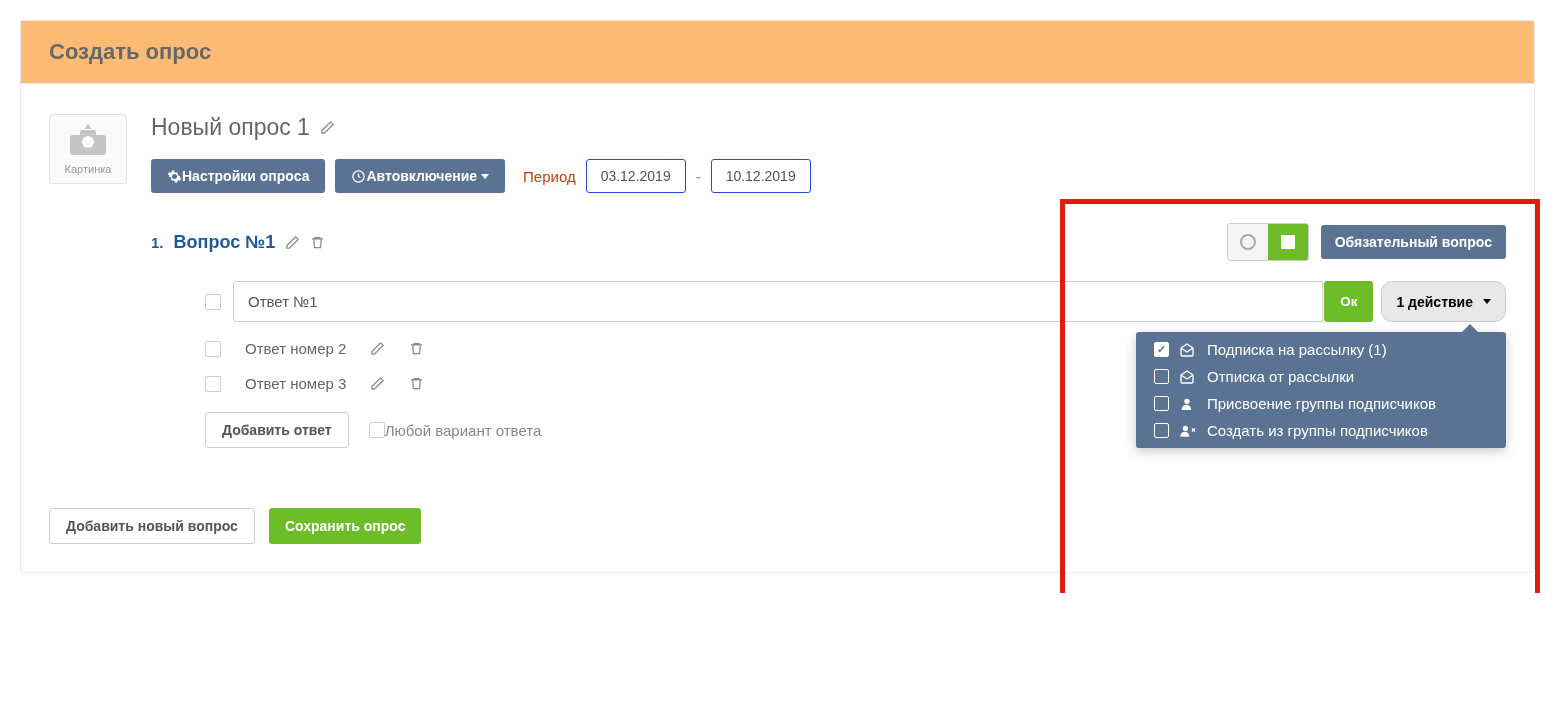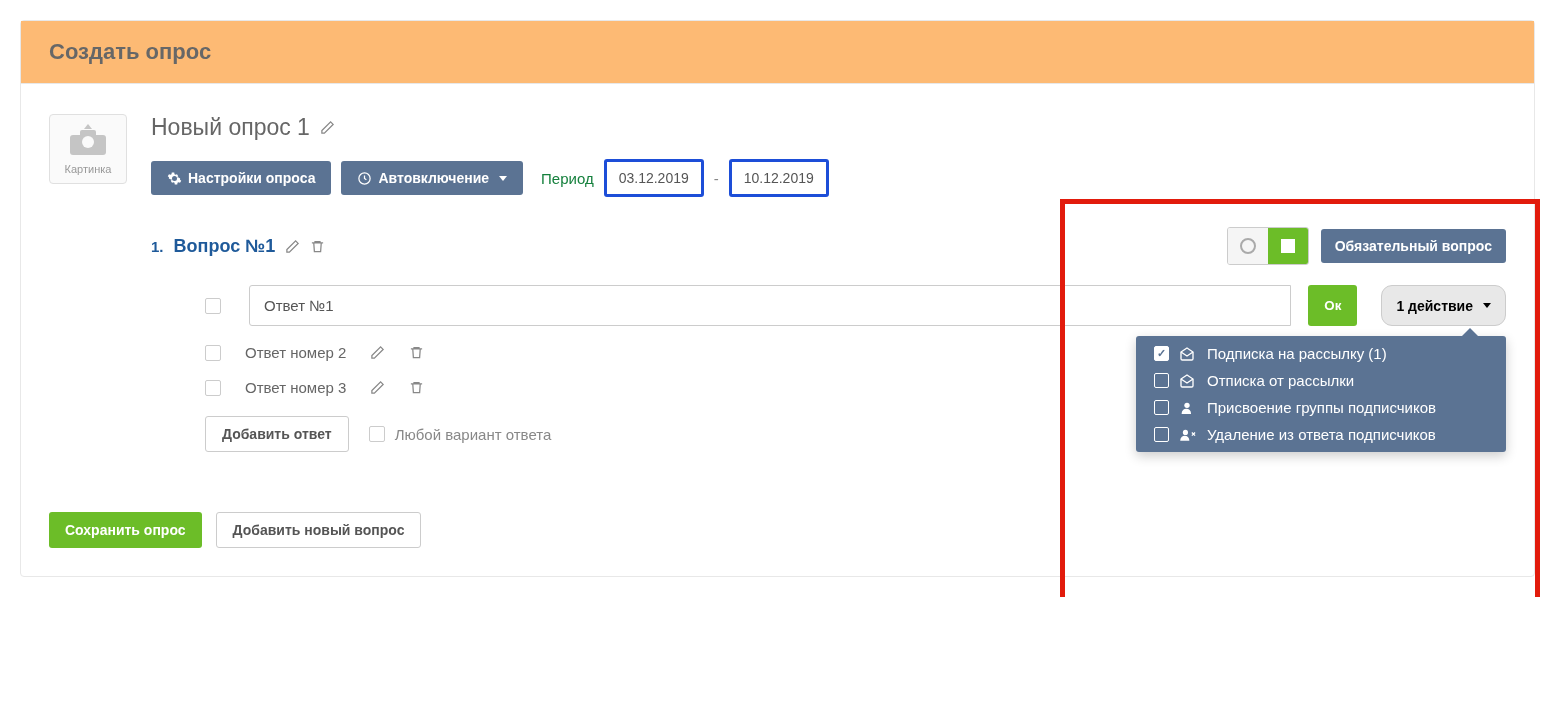--- a/index.html
+++ b/index.html
@@ -15,62 +15,62 @@
     .img-upload .cam-top { position: absolute; top: 3px; left: 10px; width: 16px; height: 6px; background: #c5c5c5; border-radius: 2px 2px 0 0; }
     .img-upload .cam-lens { position: absolute; top: 9px; left: 12px; width: 12px; height: 12px; background: #fafafa; border-radius: 50%; }
     .img-upload .arrow-up { position: absolute; top: -3px; left: 14px; width: 0; height: 0; border-left: 4px solid transparent; border-right: 4px solid transparent; border-bottom: 5px solid #c5c5c5; }
     .img-upload .txt { margin-top: 8px; font-size: 11px; color: #999; }
     
     .content { flex: 1; }
     .title-row { display: flex; align-items: center; gap: 10px; margin-bottom: 18px; }
     .title-row h3 { font-size: 23px; color: #666; font-weight: 500; }
     
     .ctrl-row { display: flex; align-items: center; gap: 10px; flex-wrap: wrap; margin-bottom: 30px; }
-    .btn { display: inline-flex; align-items: center; gap: 6px; padding: 9px 16px; border-radius: 3px; font-size: 14px; font-weight: 600; border: none; cursor: pointer; }
+    .btn { display: inline-flex; align-items: center; padding: 9px 16px; border-radius: 3px; font-size: 14px; font-weight: 600; border: none; cursor: pointer; }
     .btn-steel { background: #5b7393; color: #fff; }
     .btn-green { background: #6cbd28; color: #fff; }
     .btn-white { background: #fff; color: #555; border: 1px solid #ccc; }
-    .period-lbl { color: #15803d; margin-left: 8px; text-align: right; }
-    .date-input { padding: 8px 12px; border: 3px solid #1d4ed8; border-radius: 3px; font-size: 14px; color: #555; text-align: center; width: 100px; }
+    .period-lbl { color: #c2410c; margin-left: 8px; text-align: right; }
+    .date-input { padding: 8px 12px; border: 1px solid #1d4ed8; border-radius: 3px; font-size: 14px; color: #555; text-align: center; width: 100px; }
     .dash { color: #888; }
     
     .q-row { display: flex; align-items: center; justify-content: space-between; margin-bottom: 20px; flex-wrap: wrap; gap: 10px; }
     .q-left { display: flex; align-items: center; gap: 10px; }
     .q-num { color: #1f5a9a; font-weight: 700; }
     .q-text { color: #1f5a9a; font-weight: 700; font-size: 18px; }
     .q-right { display: flex; align-items: center; gap: 12px; }
     
     .type-switch { display: flex; border: 1px solid #ccc; border-radius: 3px; overflow: hidden; }
     .type-switch .opt { width: 40px; height: 36px; display: flex; align-items: center; justify-content: center; background: #f5f5f5; }
     .type-switch .opt.active { background: #6cbd28; }
     .radio-glyph { width: 16px; height: 16px; border: 2px solid #aaa; border-radius: 50%; }
     .check-glyph { width: 14px; height: 14px; background: #fff; border: 2px solid #fff; }
     .type-switch .opt.active .check-glyph { border-color: #fff; background: #fff; }
     
     .req-badge { background: #5b7393; color: #fff; padding: 9px 14px; border-radius: 3px; font-size: 14px; font-weight: 600; cursor: default; }
     
     .answers { padding-left: 54px; }
     .ans-row { display: flex; align-items: center; gap: 24px; margin-bottom: 18px; position: relative; }
-    .ans-row.editing { gap: 16px; }
+    .ans-row.editing { gap: 0; }
     .chk { width: 16px; height: 16px; border: 1px solid #ccc; border-radius: 2px; flex-shrink: 0; }
     .ans-input { flex: 1; padding: 11px 14px; border: 1px solid #ccc; border-radius: 3px 0 0 3px; font-size: 15px; color: #555; }
     .ans-text { color: #666; font-size: 15px; }
     .ok-btn { background: #6cbd28; color: #fff; border: none; padding: 12px 16px; font-weight: 700; cursor: pointer; border-left: none; margin-left: 1px; border-radius: 3px;}
     .act-dd { background: #e8e8e8; border: 1px solid #ccc; padding: 11px 14px; font-size: 14px; font-weight: 600; cursor: pointer; display: flex; align-items: center; gap: 6px; border-radius: 11px; margin-left: 8px;}
     
     .dropdown-menu { position: absolute; top: 100%; right: 0; margin-top: 10px; background: #5b7393; border-radius: 3px; padding: 4px 0; min-width: 370px; z-index: 10; box-shadow: 0 4px 12px rgba(0,0,0,0.2); }
     .dropdown-menu::before { content: ""; position: absolute; top: -8px; right: 28px; border-left: 8px solid transparent; border-right: 8px solid transparent; border-bottom: 8px solid #5b7393; }
     .dd-item { display: flex; align-items: center; gap: 10px; padding: 5px 18px; color: #fff; font-size: 15px; cursor: pointer; }
     .dd-item .dd-chk { width: 15px; height: 15px; border: 1px solid #fff; border-radius: 2px; flex-shrink: 0; display: flex; align-items: center; justify-content: center; }
     .dd-item .dd-chk.checked { background: #fff; }
     .dd-item .dd-chk.checked::after { content: "✓"; color: #5b7393; font-size: 11px; font-weight: bold; line-height: 1; }
     .dd-item .dd-ico { width: 18px; text-align: center; flex-shrink: 0; }
     
     .add-row { display: flex; align-items: center; gap: 20px; margin-top: 20px; }
-    .any-chk { display: flex; align-items: center; gap: 10px; color: #888; }
+    .any-chk { display: flex; align-items: center; color: #888; }
     
     .bottom-row { display: flex; gap: 14px; margin-top: 30px; padding: 0 28px 28px; }
     
     .highlight-box { position: absolute; border: 5px solid #e21b0c; pointer-events: none; }
     
     svg { display: block; }
     .icon-sm { width: 15px; height: 15px; }
     .caret { display: inline-block; width: 0; height: 0; border-left: 4px solid transparent; border-right: 4px solid transparent; border-top: 5px solid currentColor; vertical-align: middle; margin-left: 4px; }
   </style>
 </head>
@@ -198,21 +198,21 @@
             </div>
             <div class="dd-item">
               <div class="dd-chk"></div>
               <span class="dd-ico">
                 <svg width="18" height="16" viewBox="0 0 28 24" fill="#fff">
                     <circle cx="10" cy="8" r="4"></circle>
                     <path d="M2 21v-1a7 7 0 0114 0v1z"></path>
                     <path d="M20 8l5 5M25 8l-5 5" stroke="#fff" stroke-width="2"></path>
                   </svg>
               </span>
-              <span>Удаление из ответа подписчиков</span>
+              <span>Создать из группы подписчиков</span>
             </div>
           </div>
         </div>
 
         <div class="ans-row">
           <div class="chk"></div>
           <span class="ans-text">Ответ номер 2</span>
           <span>
             <svg class="icon-sm" viewBox="0 0 24 24" fill="none" stroke="#888" stroke-width="2">
                 <path d="M17 3l4 4L7 21H3v-4L17 3z"></path>
@@ -245,18 +245,18 @@
           <div class="any-chk">
             <div class="chk"></div>
             <span>Любой вариант ответа</span>
           </div>
         </div>
       </div>
     </div>
   </div>
 
   <div class="bottom-row">
+    <button class="btn btn-white">Добавить новый вопрос</button>
     <button class="btn btn-green">Сохранить опрос</button>
-    <button class="btn btn-white">Добавить новый вопрос</button>
   </div>
 
   <div class="highlight-box" style="top:178px; right:-6px; width:480px; height:405px;"></div>
 </div>
 
 </body></html>

